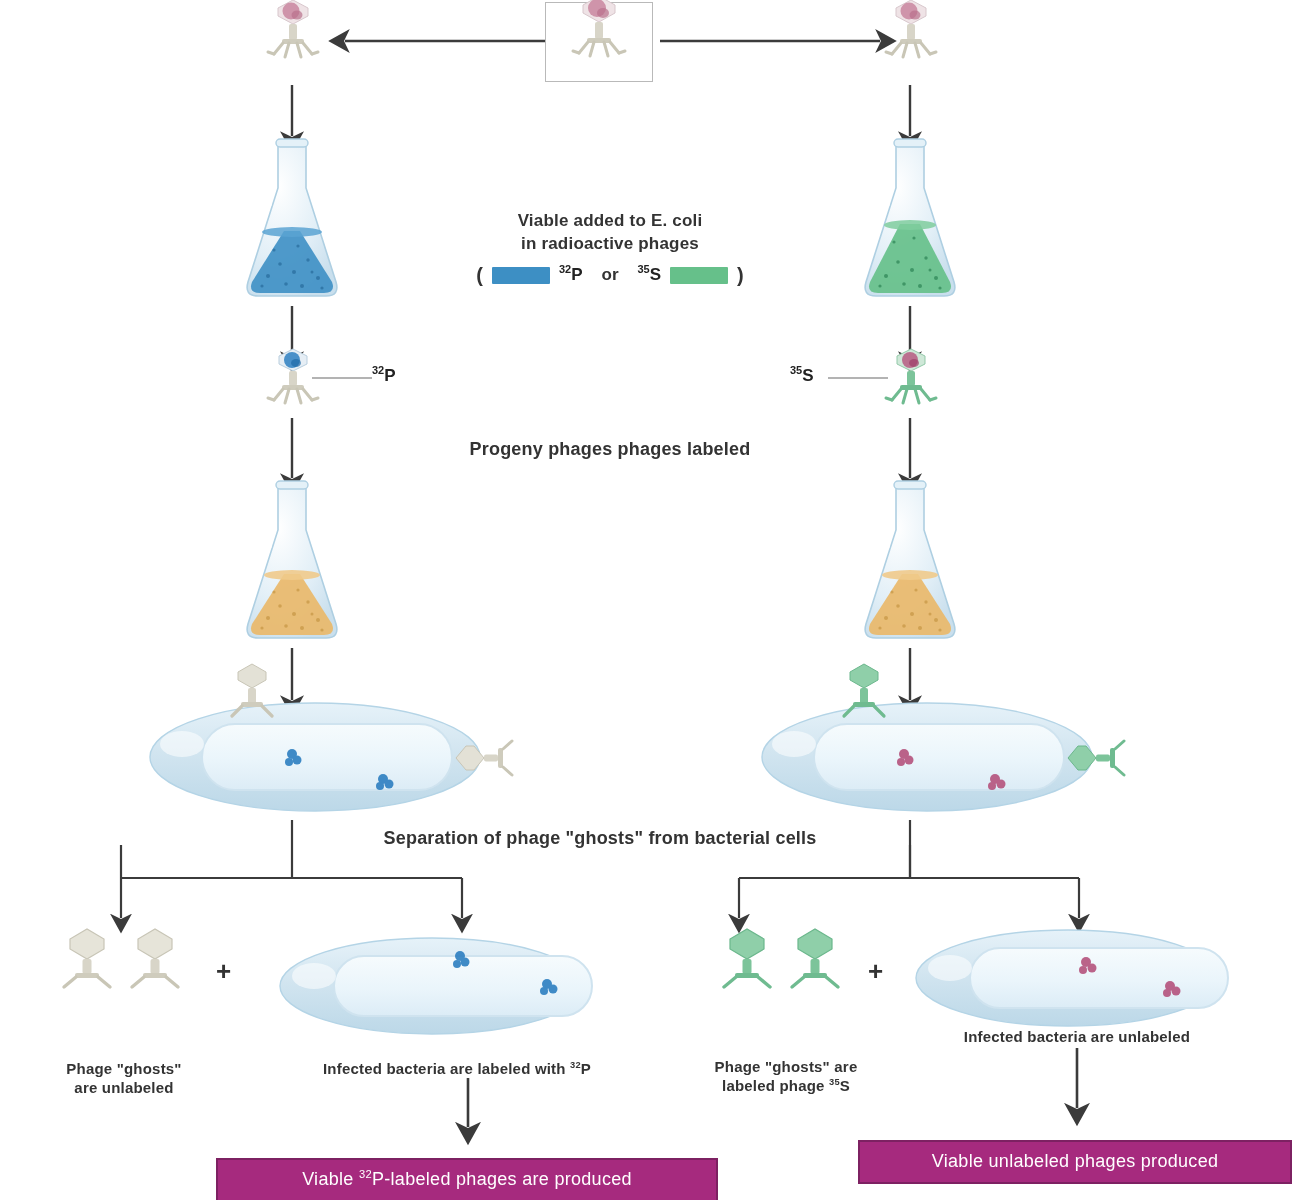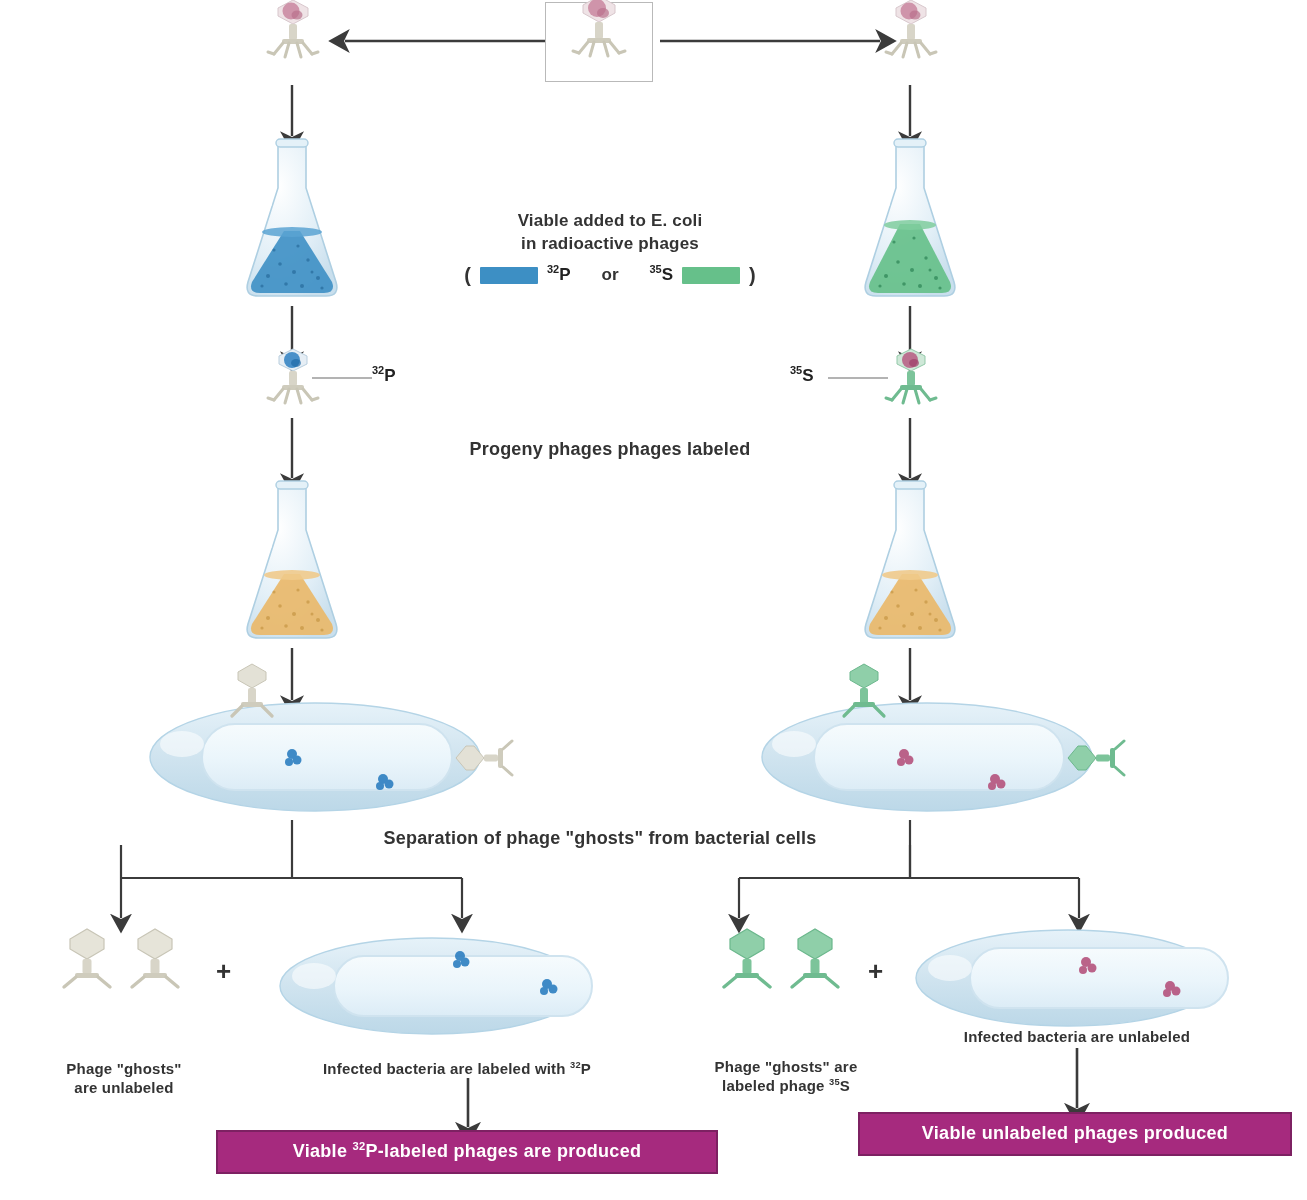--- a/index.html
+++ b/index.html
@@ -39,27 +39,28 @@
     white-space: nowrap;
   }
   .iso sup { font-size: 11px; }
   sup { font-size: 0.62em; vertical-align: super; line-height: 0; }
 
   
   .conclusion {
     background: #a62a7e;
     border: 2px solid #7d2162;
     color: #ffffff;
-    font-weight: bold;
+    font-weight: normal;
     font-size: 18px;
     text-align: center;
     padding: 9px 14px 10px 14px;
     letter-spacing: 0.3px;
     box-sizing: border-box;
     white-space: nowrap;
+    margin-top: 28px;
   }
 
   
   .legend-row {
     display: flex;
     align-items: center;
     justify-content: center;
     gap: 9px;
     font-weight: bold;
     font-size: 17px;
@@ -245,21 +246,21 @@
     </svg>
   </div>
 
   <div class="abs" style="left:400px; top:210px; width:420px;">
     <div class="caption cap-md">Viable added to E. coli</div>
     <div class="caption cap-md" style="margin-top:2px;">in radioactive phages</div>
     <div class="legend-row" style="margin-top:9px;">
       <span class="paren">(</span>
       <span class="swatch" id="sw32" style="background: rgb(61, 143, 196);"></span>
       <span class="iso"><sup id="sup32">32</sup><span id="base32">P</span></span>
-      <span style="margin:0 22px;">or</span>
+      <span style="margin:0 10px;">or</span>
       <span class="iso"><sup id="sup35">35</sup><span id="base35">S</span></span>
       <span class="swatch" id="sw35" style="background: rgb(102, 192, 138);"></span>
       <span class="paren">)</span>
     </div>
   </div>
 
   <div class="abs" style="left:258px; top:356px;">
     <svg width="70" height="64" viewBox="0 0 70 64">
       <g transform="translate(35,4)">
         <path d="M-14,4 L-14,-4 L0,-11 L14,-4 L14,4 L0,11 Z" fill="#e6eef5" stroke="#b9cede" stroke-width="1"></path>

